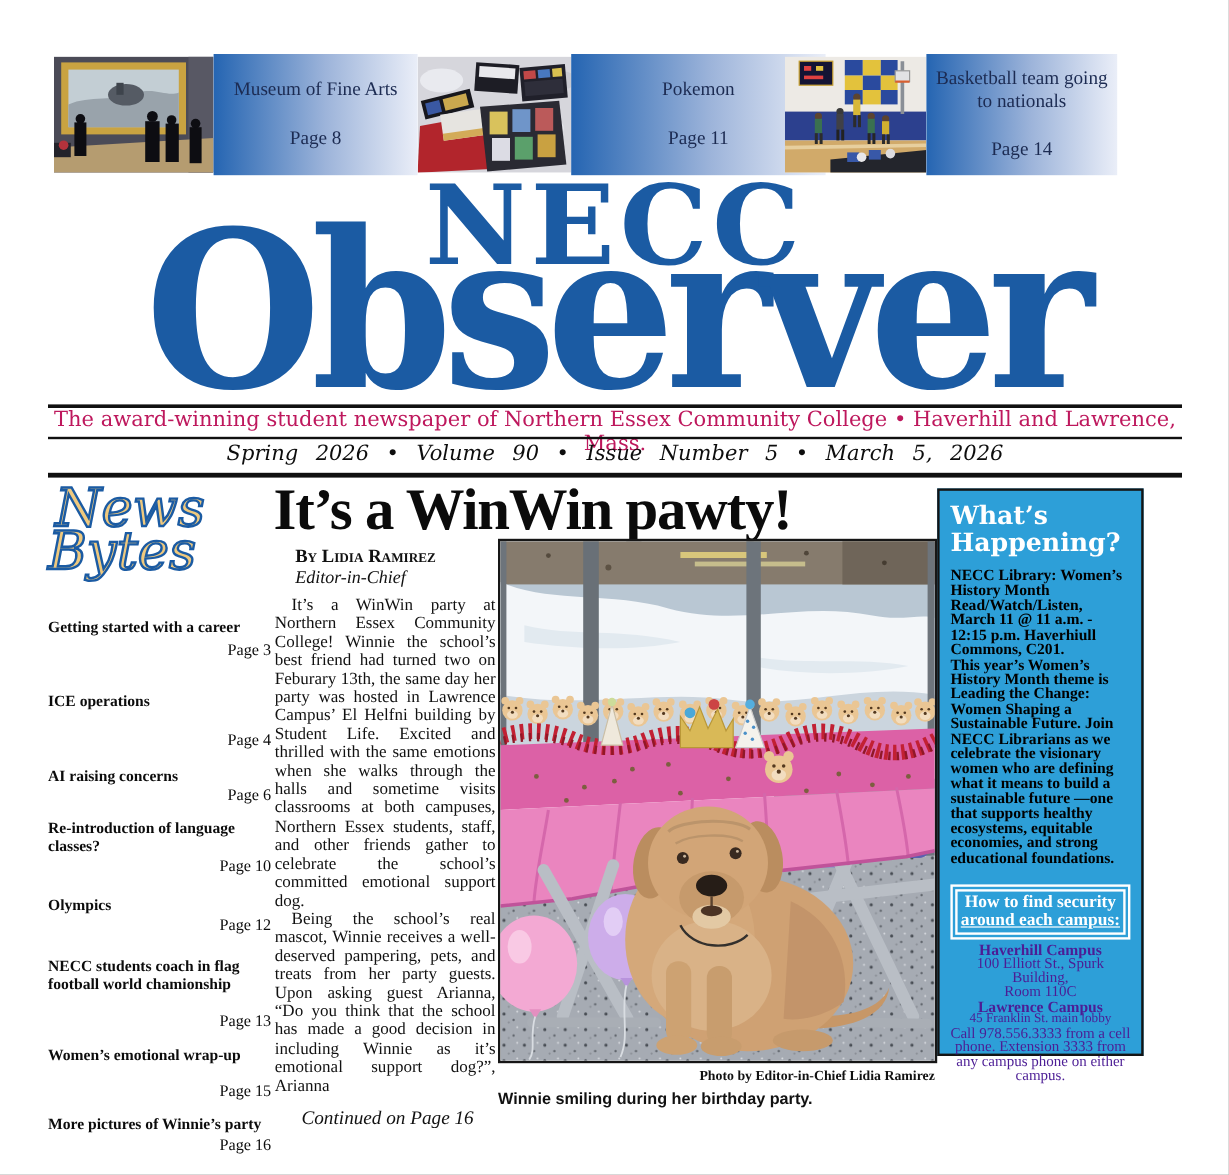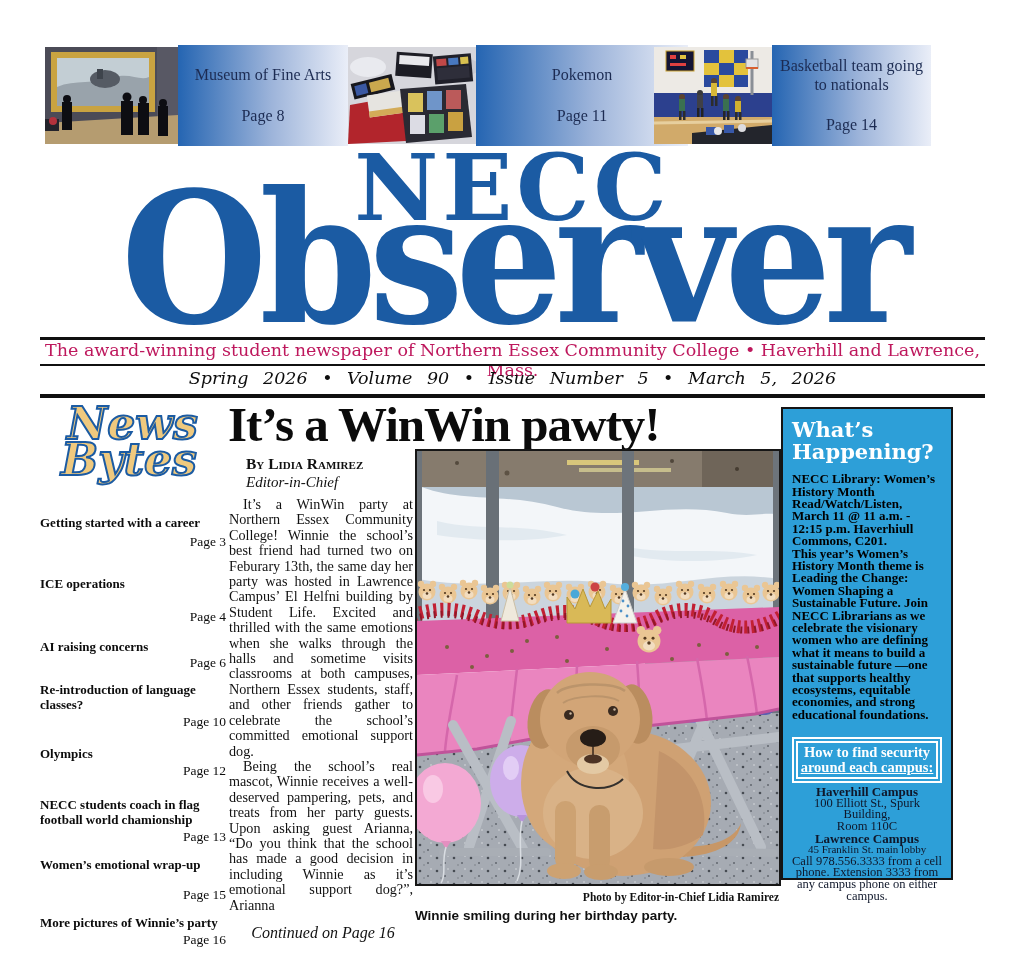--- a/index.html
+++ b/index.html
@@ -28,33 +28,33 @@
   .r1{top:337px;height:3px;}
   .r2{top:364px;height:2px;}
   .r3{top:394px;height:4px;}
   .tagline{position:absolute;left:40px;top:340px;width:945px;text-align:center;
            font-family:"DejaVu Serif",serif;font-size:17.5px;color:#be185d;}
   .issue{position:absolute;left:40px;top:368px;width:945px;text-align:center;
          font-family:"DejaVu Serif",serif;font-size:17.5px;color:#0d0d0d;word-spacing:9px;font-style:italic;}
 
   
   .nb-logo{position:absolute;left:46px;top:406px;width:180px;
-           font-family:"DejaVu Serif",serif;font-style:italic;font-weight:bold;
+           font-family:"DejaVu Serif",serif;font-style:italic;font-weight:normal;
            font-size:44px;line-height:.82;color:#efc97e;
-           -webkit-text-stroke:2px #1b5ba3;text-stroke:2px #1b5ba3;margin-left:21px;}
+           -webkit-text-stroke:2px #1b5ba3;text-stroke:2px #1b5ba3;}
   .nb-logo .l2{margin-left:-6px;}
   .nb-list{position:absolute;left:40px;top:515px;width:186px;}
   .nb-item .t{font-weight:bold;font-size:13px;line-height:1.18;color:#0c0c0c;}
   .nb-item .p{text-align:right;font-size:13.5px;color:#0c0c0c;}
   #nb0{margin-top:0}#nb0 .p{margin-top:4px}
   #nb1{margin-top:26px}#nb1 .p{margin-top:17px}
   #nb2{margin-top:14px}#nb2 .p{margin-top:1px}
   #nb3{margin-top:11px}#nb3 .p{margin-top:1px}
   #nb4{margin-top:16px}#nb4 .p{margin-top:2px}
-  #nb5{margin-top:18px}#nb5 .p{margin-top:1px}
+  #nb5{margin-top:18px}#nb5 .p{margin-top:15px}
   #nb6{margin-top:12px}#nb6 .p{margin-top:15px}
   #nb7{margin-top:12px}#nb7 .p{margin-top:2px}
 
   
   .headline{position:absolute;left:228px;top:400px;width:556px;
             font-weight:bold;font-size:49px;line-height:1;letter-spacing:-1px;color:#0b0b0b;
             white-space:nowrap;}
   .byline{position:absolute;left:246px;top:455px;width:180px;}
   .byline .by{font-variant:small-caps;font-weight:bold;font-size:15.5px;}
   .byline .role{font-style:italic;font-size:15px;margin-top:1px;}
@@ -76,21 +76,21 @@
          box-sizing:border-box;background:#2d9fd8;border:2px solid #141414;
          padding:10px 9px 6px 9px;}
   .wh-title{font-family:"DejaVu Serif",serif;font-weight:bold;color:#fff;
             font-size:21px;line-height:1.05;}
   .wh-body{margin-top:10px;}
   .wh-body p{margin:0;color:#000000;font-weight:bold;font-size:13px;line-height:12.4px;}
   .sec-box{margin-top:16px;border:2px solid #fff;padding:2px;}
   .sec-box-in{border:2px solid #fff;text-align:center;color:#fff;font-weight:bold;
               font-size:14.5px;line-height:14.5px;padding:2px 1px 3px 1px;}
   .sec-box-in .u{text-decoration:underline;}
-  .sec-info{margin-top:3px;text-align:center;color:#0f172a;font-size:12.5px;line-height:11.6px;}
+  .sec-info{margin-top:3px;text-align:center;color:#4c1d95;font-size:12.5px;line-height:11.6px;}
   .sec-info .campus{font-weight:bold;font-size:13px;}
   .sec-info .small{font-size:11px;}
 </style>
 </head>
 <body>
 
 <div class="page">
 
   <div class="banner-photo" style="left:45px;width:133px;">
     <svg viewBox="0 0 133 97" preserveAspectRatio="none">

